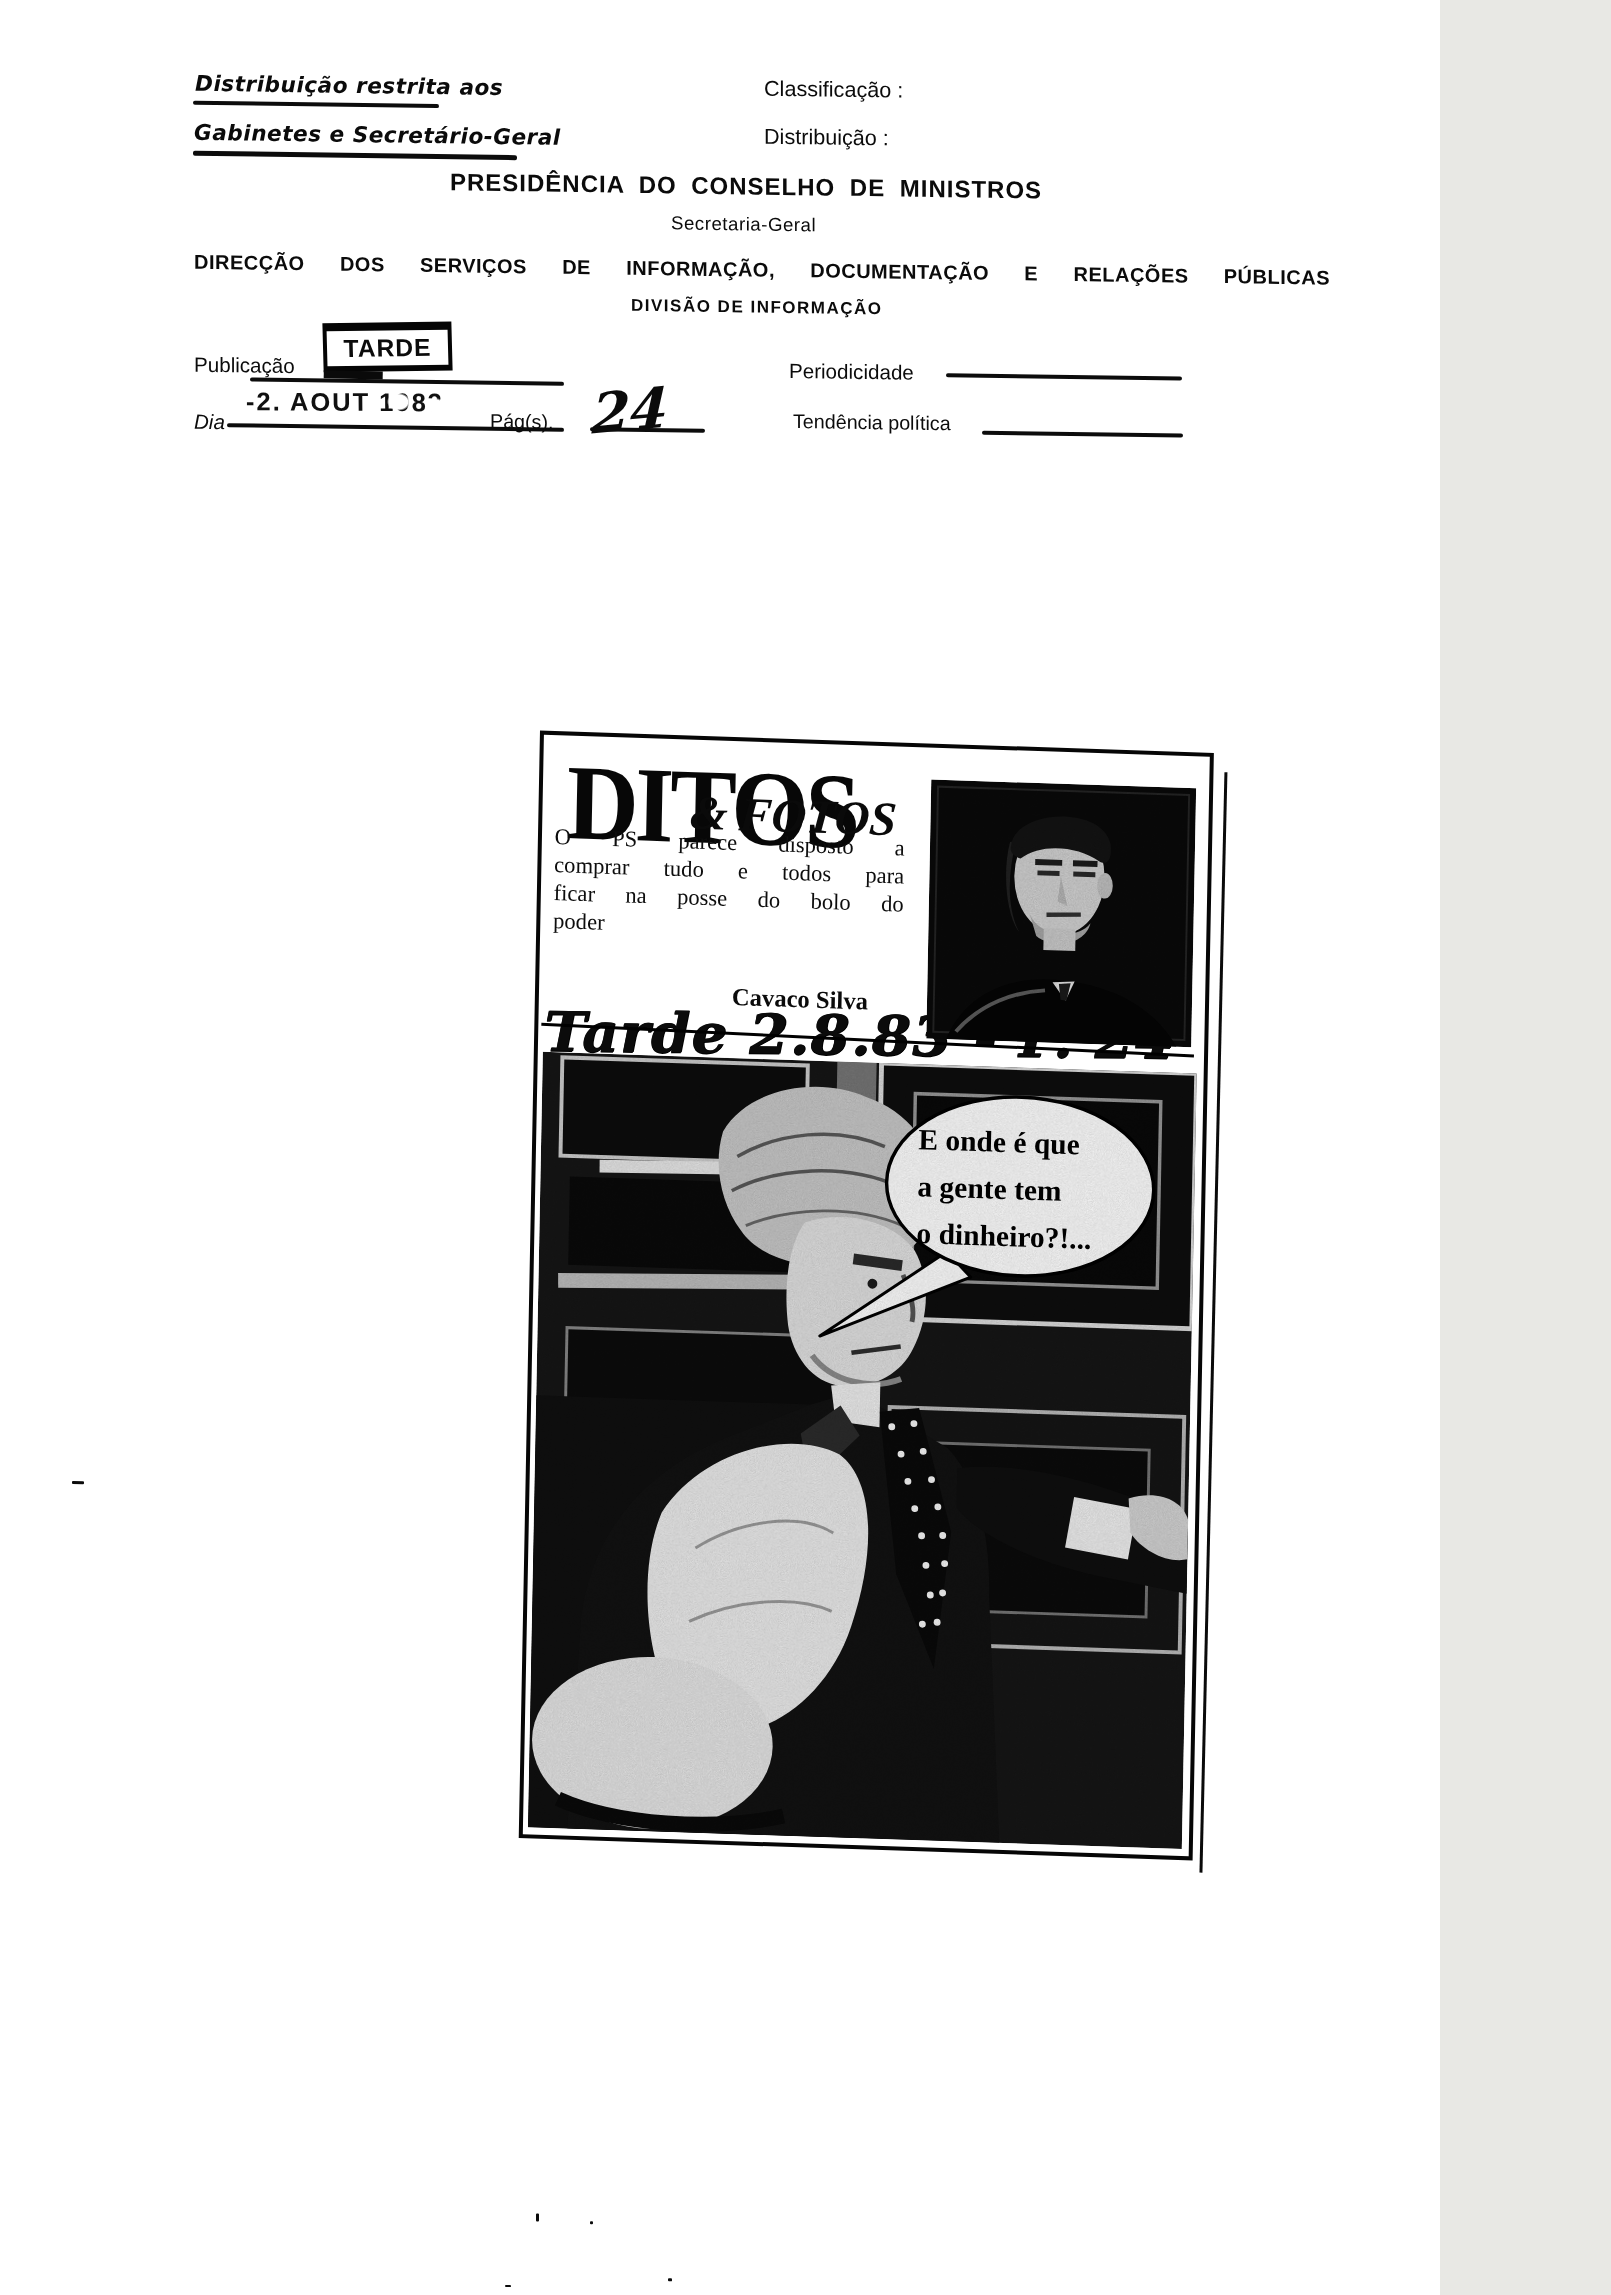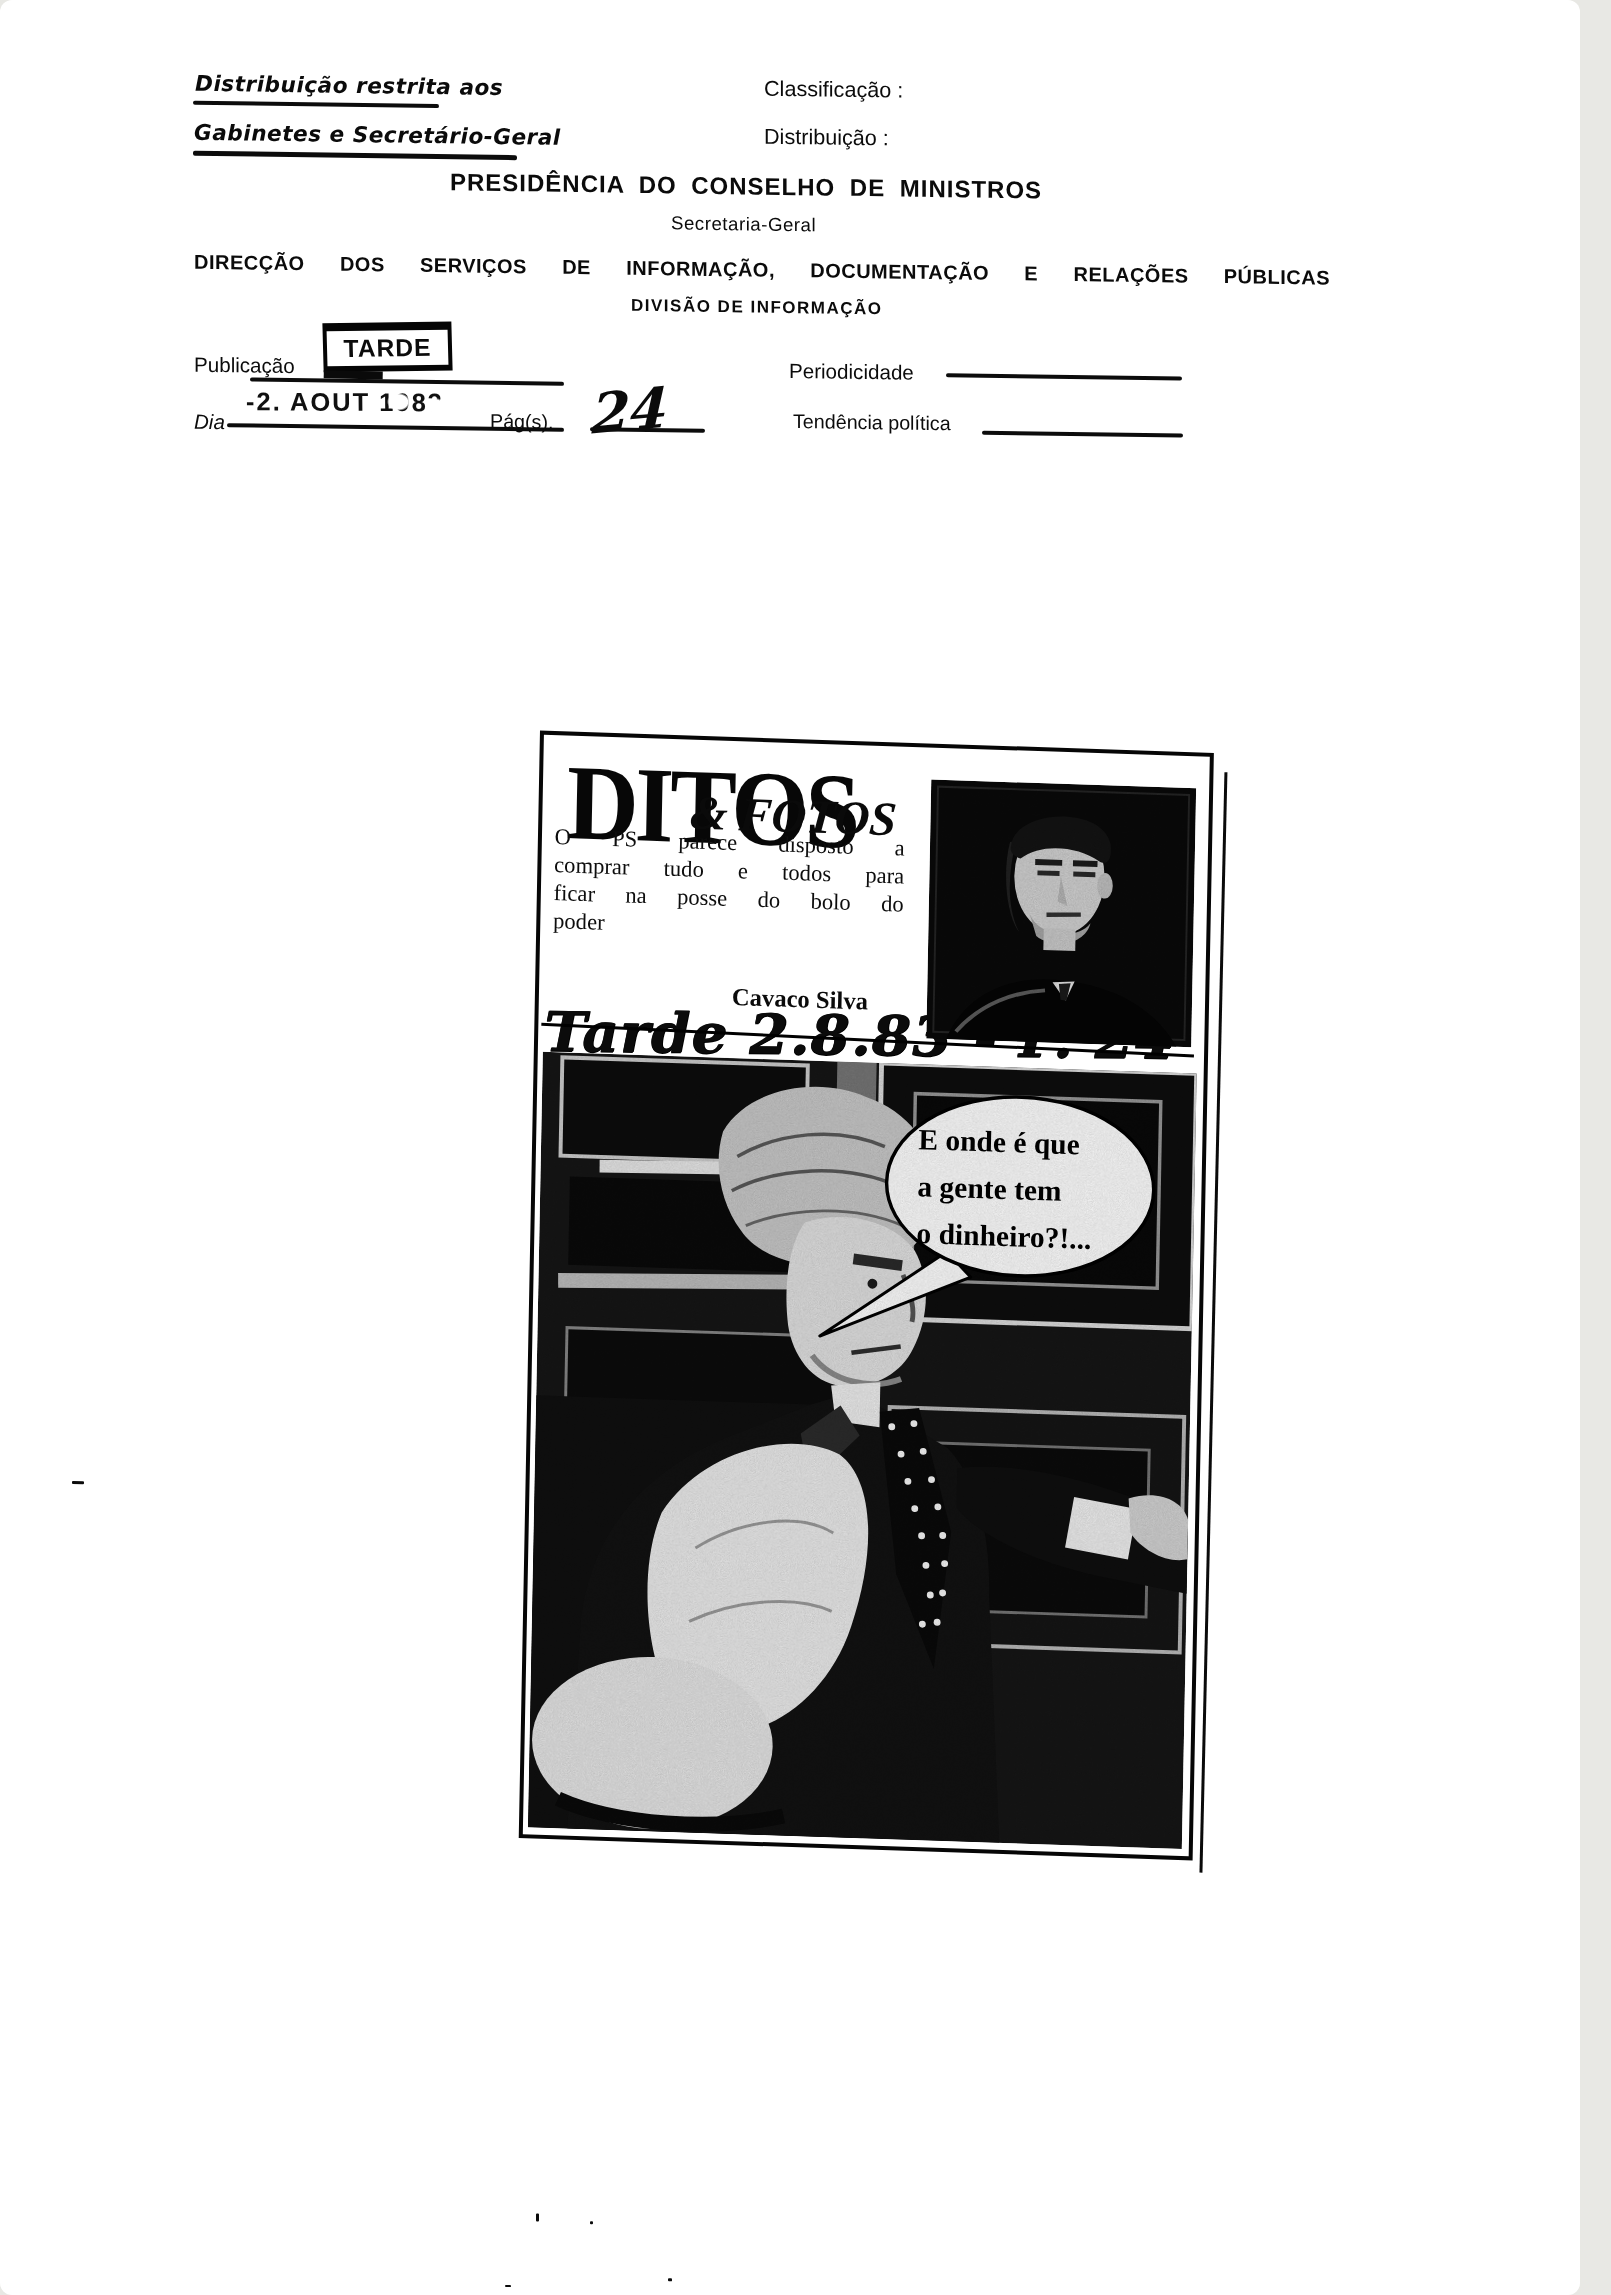--- a/index.html
+++ b/index.html
@@ -1,17 +1,17 @@
 <!DOCTYPE html>
 <html style="font-size:7.9px"><head>
 <meta charset="utf-8">
 <style>
   html,body{margin:0;padding:0;background:#e8e8e4;}
-  .sheet{position:relative;width:1580px;height:2295px;background:#ffffff;overflow:hidden;
-         font-family:"Liberation Sans",sans-serif;color:#0b0b0b;border-radius:12px;}
+  .sheet{position:relative;width:1440px;height:2295px;background:#ffffff;overflow:hidden;
+         font-family:"Liberation Sans",sans-serif;color:#0b0b0b;}
   .tilt{position:absolute;inset:0;transform:skewY(0.8deg);transform-origin:0 0;}
   .abs{position:absolute;white-space:nowrap;}
   .ul{position:absolute;background:#0c0c0c;height:4.4px;border-radius:2px;}
   .hand-italic{font-family:"DejaVu Sans",sans-serif;font-style:italic;font-weight:700;}
   
   .hl{font-size:21.6px;letter-spacing:0.5px;}
   .hr{font-size:21.6px;}
   .title{font-size:24px;font-weight:700;letter-spacing:1px;word-spacing:6.9px;}
   .subtitle{font-size:18.7px;letter-spacing:0.5px;}
   .direct{font-size:20px;font-weight:700;letter-spacing:0.5px;white-space:nowrap;

